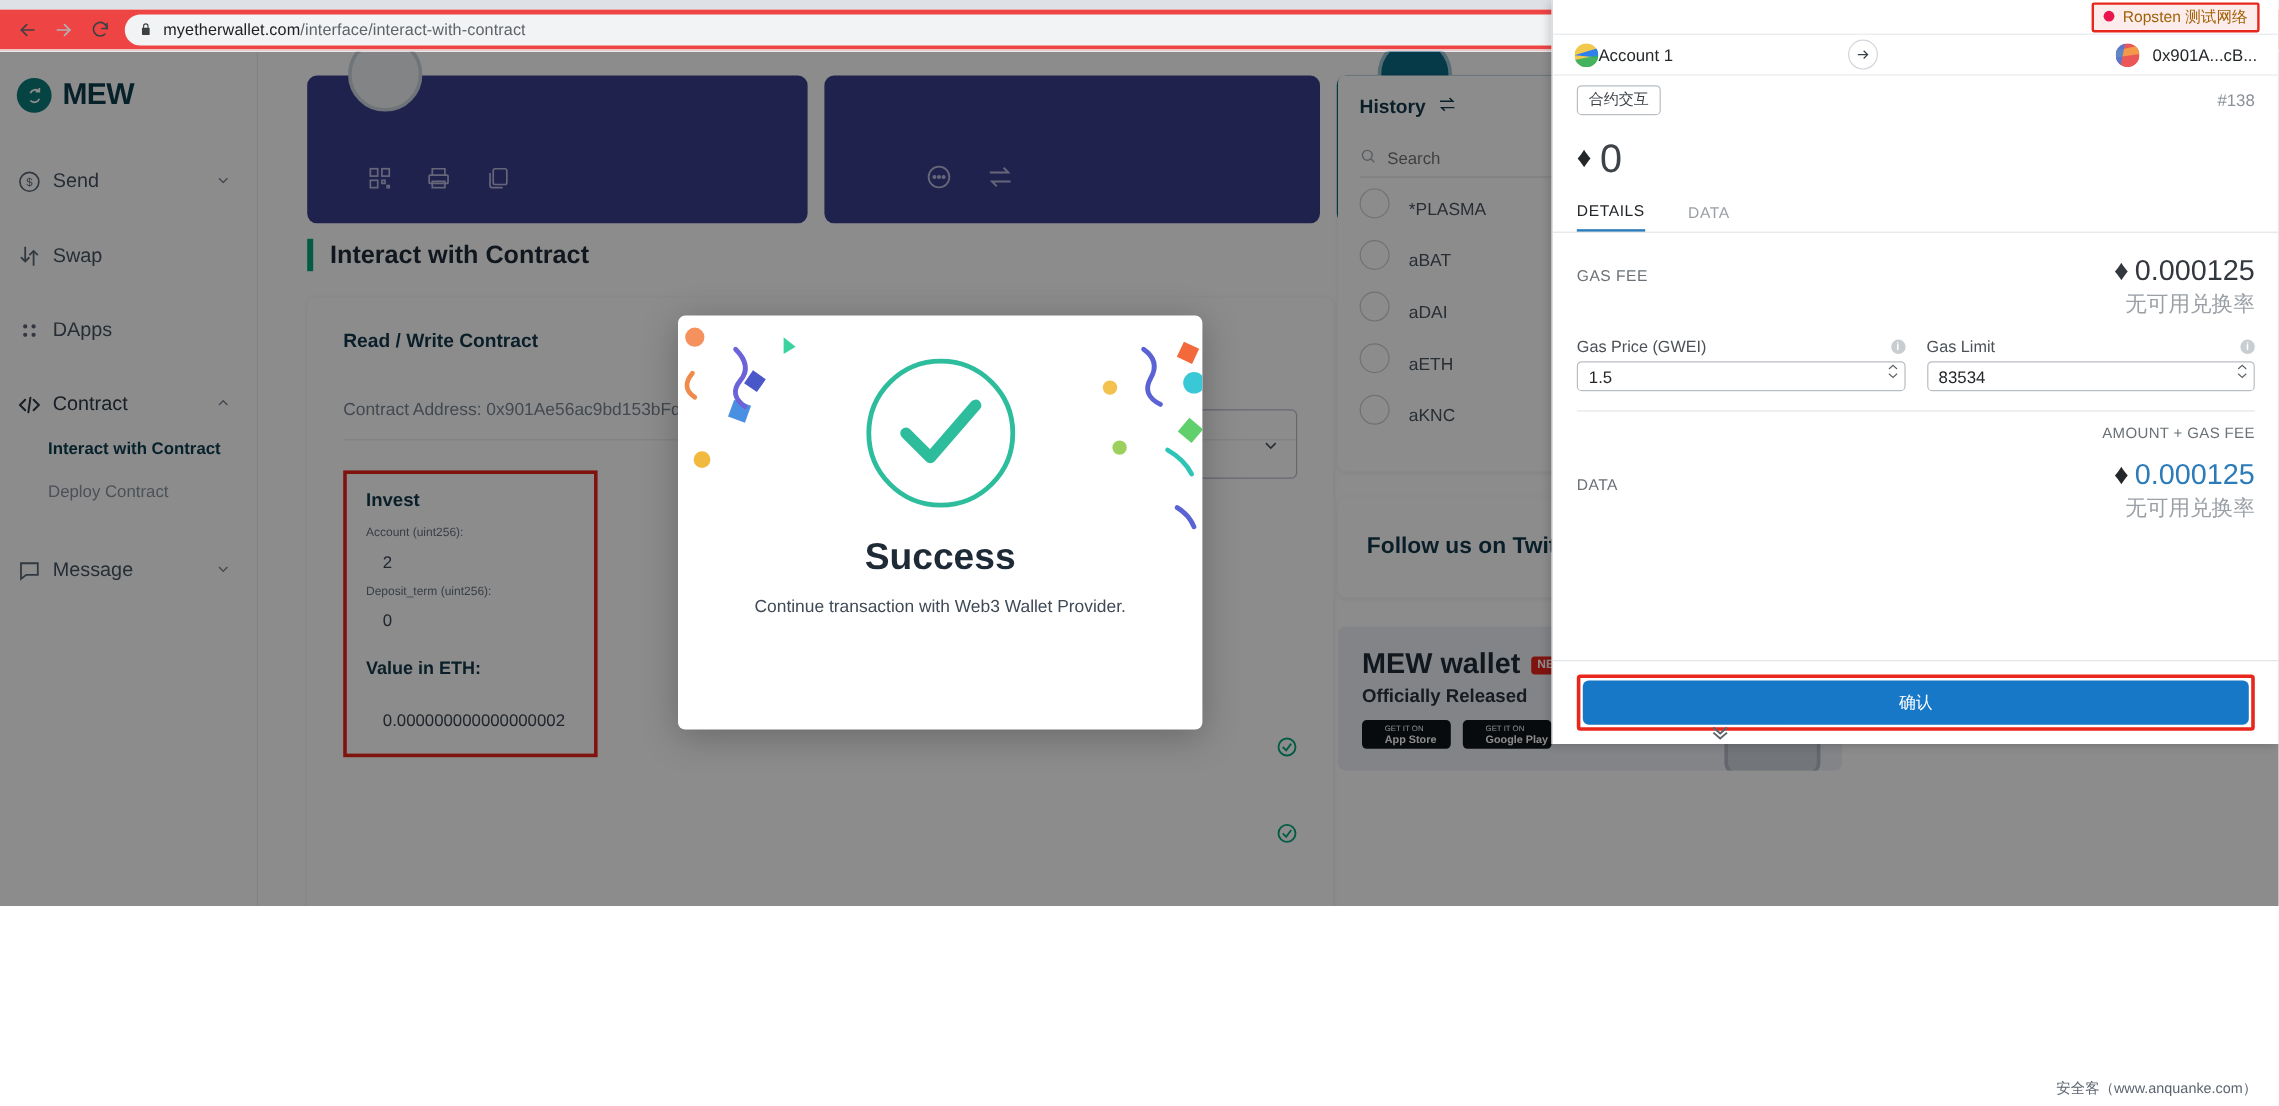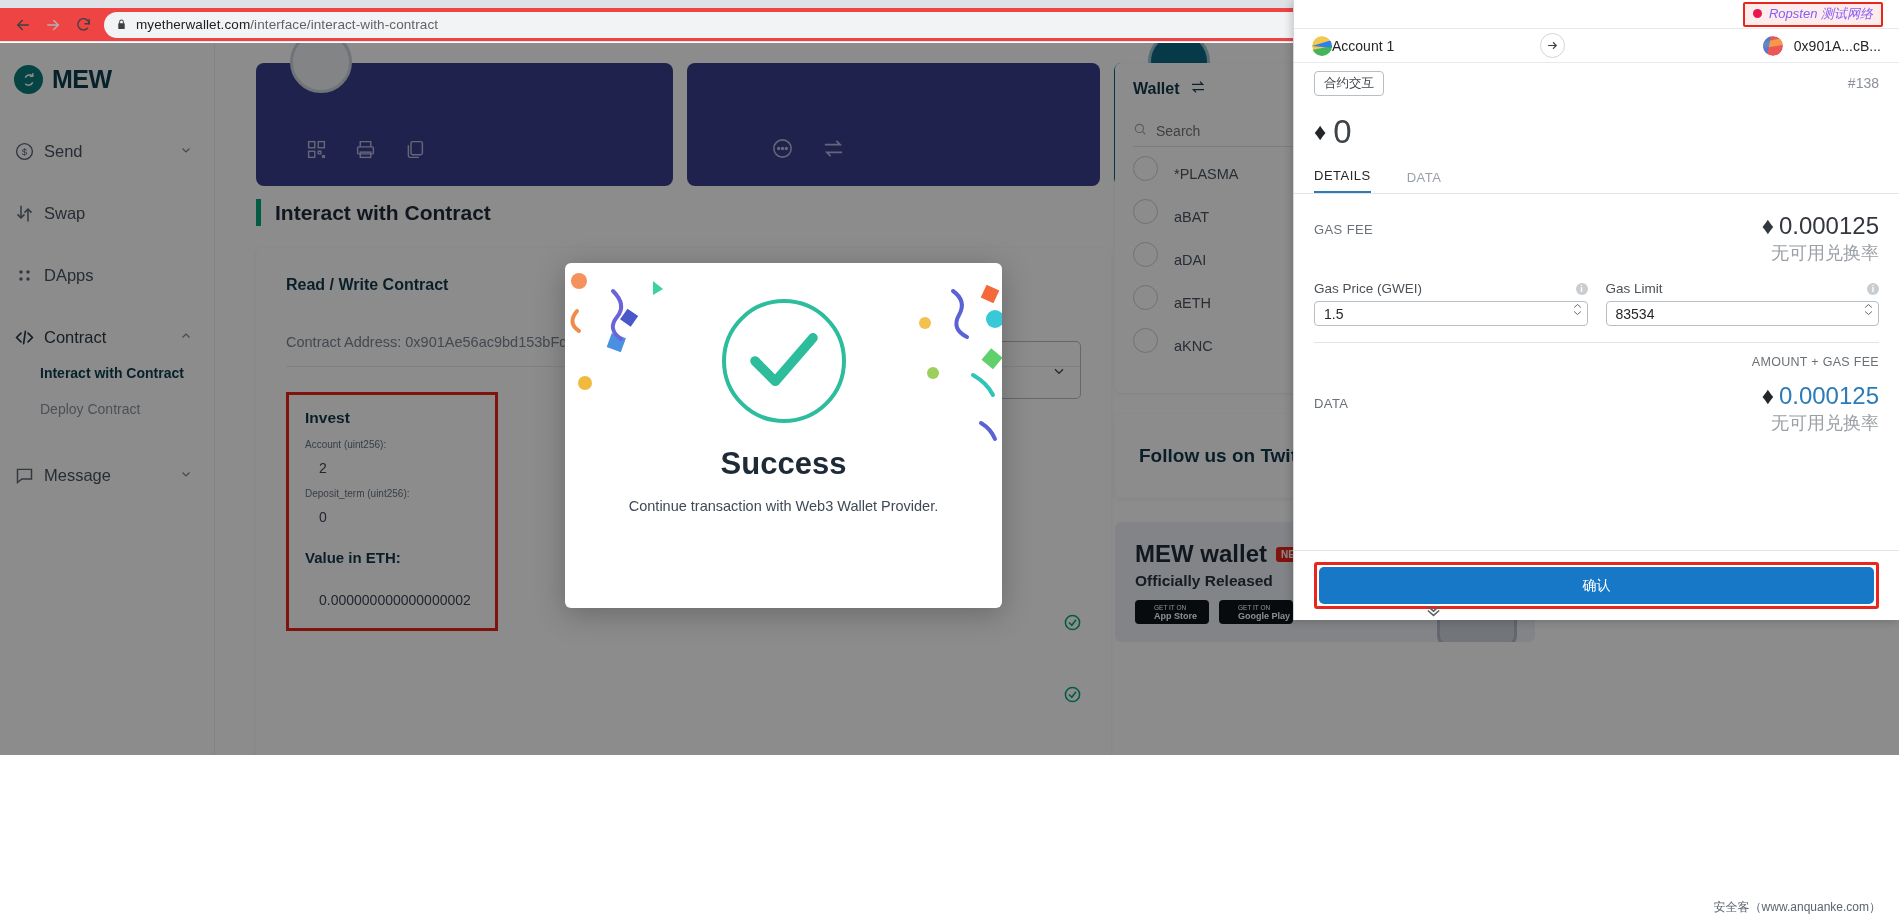--- a/index.html
+++ b/index.html
@@ -173,21 +173,21 @@
 
   
   .mm { position: absolute; left: 1293px; top: 0; width: 606px; height: 620px;
         background: #fff; z-index: 90; border-left: 1px solid #d3d6da;
         box-shadow: -2px 2px 8px rgba(0,0,0,.18); display: flex; flex-direction: column; }
   .mm-netrow { height: 28px; display: flex; align-items: center; justify-content: flex-end;
                padding-right: 16px; }
   .mm-net-hl { border: 2.5px solid #e8261c; border-radius: 2px; padding: 1px 8px 2px 8px;
                background: #fdecec; display: flex; align-items: center; gap: 7px; }
   .mm-net-dot { width: 9px; height: 9px; border-radius: 50%; background: #e91550; }
-  .mm-net-txt { font-size: 13px; color: #8b5cf6; font-style: italic; }
+  .mm-net-txt { font-size: 13px; color: #a16207; }
   .mm-acctrow { height: 35px; border-top: 1px solid #e7eaed; border-bottom: 1px solid #e7eaed;
                 display: flex; align-items: center; padding: 0 18px; }
   .mm-ident { width: 20px; height: 20px; border-radius: 50%; overflow: hidden; flex: 0 0 auto; }
   .mm-acct-name { font-size: 14px; color: #24272a; }
   .mm-arrow { width: 25px; height: 25px; border-radius: 50%; border: 1px solid #d2d6da;
               display: flex; align-items: center; justify-content: center; font-size: 12px;
               color: #3a4047; margin-left: auto; }
   .mm-to { display: flex; align-items: center; gap: 11px; margin-left: auto; min-width: 170px;
            justify-content: flex-end; }
   .mm-origin { height: 40px; display: flex; align-items: center; justify-content: space-between;
@@ -580,21 +580,21 @@
             <div class="btn-outline">Back</div>
             <div class="btn-filled">Write</div>
           </div>
 
         </div>
       </div>
 
       <div class="rightcol">
         <div class="tok-card">
           <div class="tok-head">
-            <span>Wallet</span>
+            <span>History</span>
             <span>
               <svg width="16" height="16" viewBox="0 0 24 24" fill="none" stroke="#12384a" stroke-width="1.8">
                   <path d="M3 8h16l-4-4"></path>
                   <path d="M21 16H5l4 4"></path>
                 </svg>
             </span>
           </div>
           <div class="tok-search">
             <span>
               <svg width="14" height="14" viewBox="0 0 24 24" fill="none" stroke="#a3abb4" stroke-width="2">

